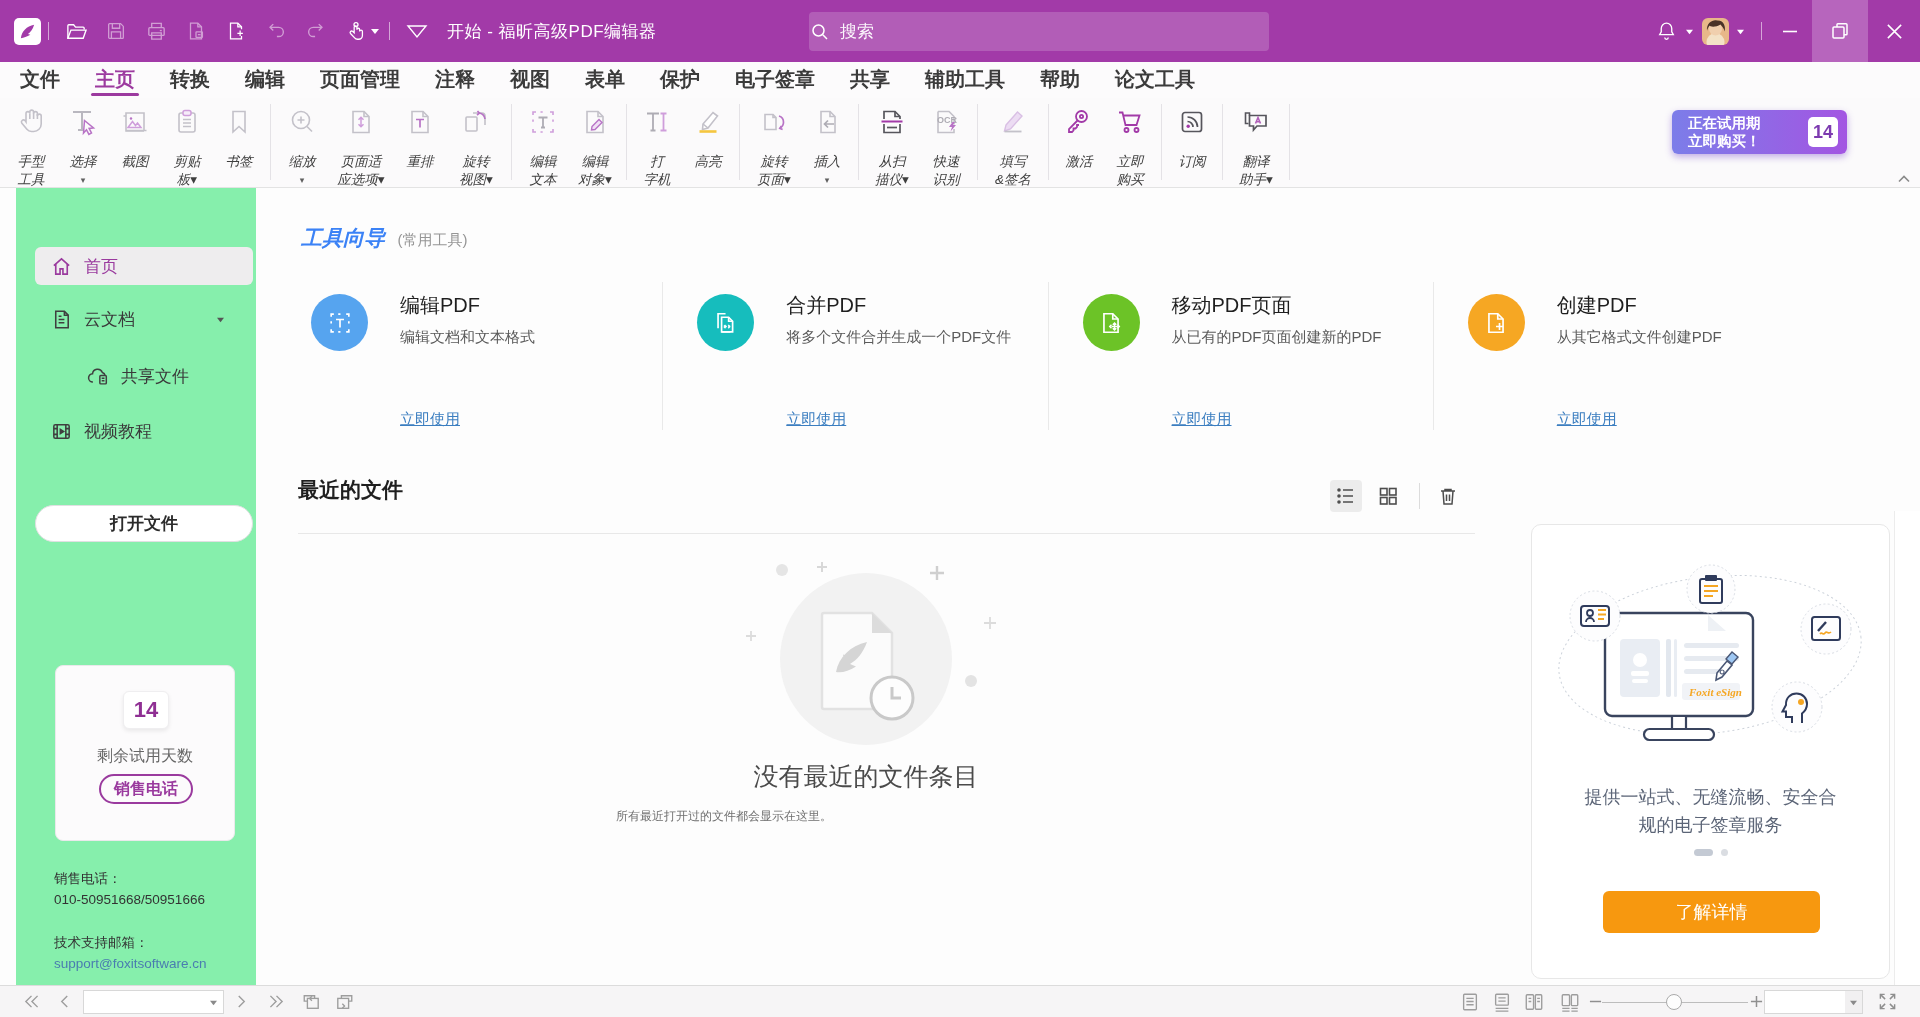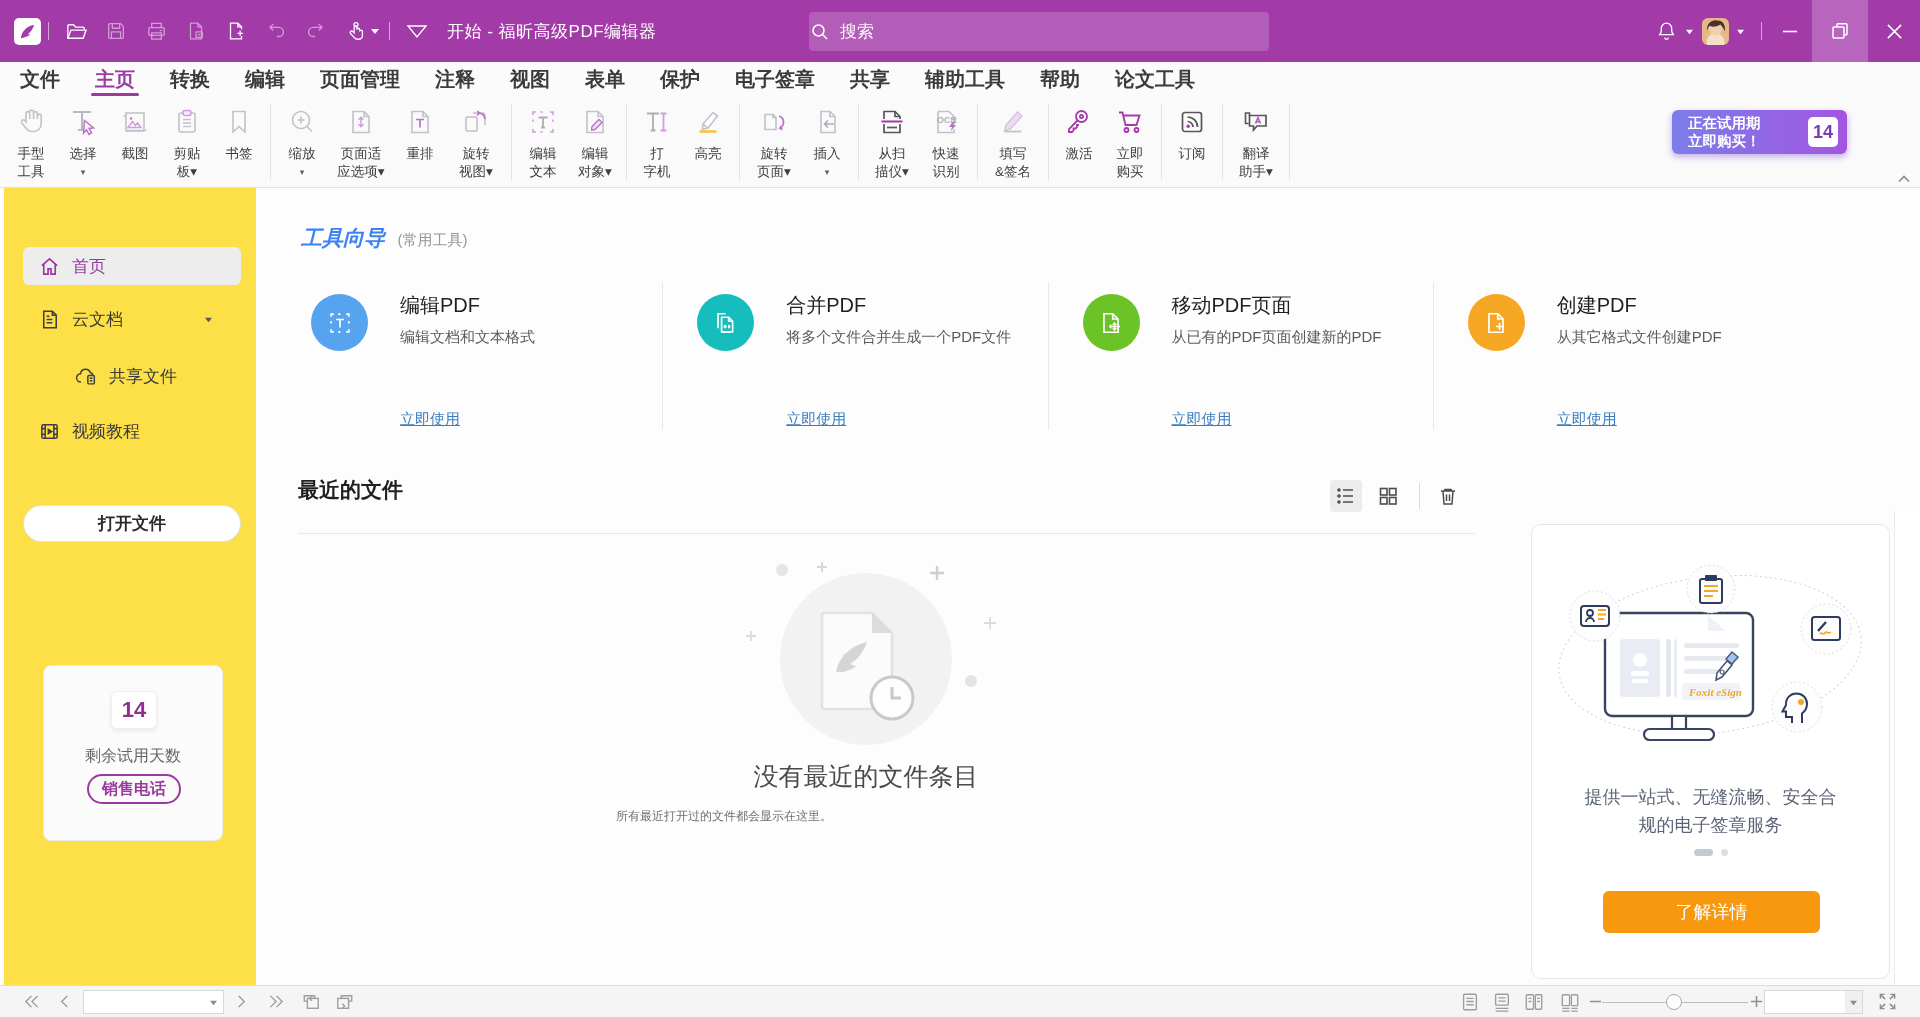--- a/index.html
+++ b/index.html
@@ -33,31 +33,31 @@
   .menu-item.active { color:#9c3a9f; }
   .menu-item.active::after { content:""; position:absolute; left:-4px; right:-4px; bottom:2px; height:3.5px; border-radius:2px; background:#9c3a9f; }
 
   
   .ribbon { position:absolute; left:0; top:98px; width:1920px; height:90px; background:#fbfafb; border-bottom:1px solid #e3e3e3; }
   .ribbon-row { position:absolute; left:8px; top:4px; display:flex; align-items:flex-start; }
   .rgroup { display:flex; gap:6px; }
   .rsep { width:1px; height:76px; background:#e4e2e6; margin:2px 8px 0 8px; flex:none; }
   .rbtn { display:flex; flex-direction:column; align-items:center; flex:none; }
   .rbtn .ric { height:40px; display:flex; align-items:center; justify-content:center; }
-  .rbtn .rlabel { margin-top:3px; font-size:13.5px; line-height:18px; color:#3e3e3e; text-align:center; white-space:nowrap; }
+  .rbtn .rlabel { margin-top:11px; font-size:13.5px; line-height:18px; color:#3e3e3e; text-align:center; white-space:nowrap;font-style:italic; }
   .trial-badge { position:absolute; left:1672px; top:12px; width:175px; height:44px; border-radius:6px;
     background:linear-gradient(90deg,#7c7de9,#a355e2); box-shadow:0 3px 7px rgba(124,80,205,.45);
     display:flex; align-items:center; color:#fff; }
   .trial-badge .tb-lines { margin-left:16px; font-size:14.5px; font-weight:700; line-height:18px; }
   .trial-badge .tb-days { position:absolute; right:9px; top:7px; width:30px; height:30px; background:#fff; border-radius:5px;
     color:#7d3bb0; font-size:18px; font-weight:700; display:flex; align-items:center; justify-content:center; }
   .ribbon-collapse { position:absolute; right:8px; bottom:2px; }
 
   
-  .sidebar { position:absolute; left:4px; top:188px; width:272px; bottom:32px; background:#fde047; border-right:1px solid #e4e4e4; }
+  .sidebar { position:absolute; left:16px; top:188px; width:272px; bottom:32px; background:#86efac; border-right:1px solid #e4e4e4; }
   .main { position:absolute; left:256px; top:188px; right:0; bottom:32px; background:#fdfdfd; }
 
   
   .side-item { position:absolute; left:19px; width:218px; height:38px; display:flex; align-items:center; border-radius:6px; font-size:17px; color:#3a3a3a; }
   .side-item .si-icon { width:24px; margin-left:14px; margin-right:11px; display:flex; justify-content:center; }
   .side-item.active { background:#eeedee; color:#9a3a9e; }
   .side-caret { position:absolute; right:14px; top:15px; }
   .side-open-btn { position:absolute; left:19px; top:317px; width:218px; height:37px; background:#fff; border:1px solid #e1e0e2; border-radius:19px;
      font-size:17px; font-weight:700; color:#2b2b2b; display:flex; align-items:center; justify-content:center; }
   .trial-card { position:absolute; left:39px; top:477px; width:180px; height:176px; background:#fcfbfc; border:1px solid #eae9eb; border-radius:8px; }
@@ -649,20 +649,27 @@
   </div>
 
   <button class="side-open-btn">打开文件</button>
 
   <div class="trial-card">
     <div class="trial-days-box">14</div>
     <div class="trial-caption">剩余试用天数</div>
     <button class="trial-buy">销售电话</button>
   </div>
 
+  <div class="contact">
+    <div>销售电话：</div>
+    <div>010-50951668/50951666</div>
+    <div class="c-gap"></div>
+    <div>技术支持邮箱：</div>
+    <div class="c-link">support@foxitsoftware.cn</div>
+  </div>
 </aside>
 
 <main class="main">
 
   <div class="tools-head">
     <h2 class="t-title">工具向导</h2>
     <span class="t-sub">(常用工具)</span>
   </div>
 
   <div class="cards">

